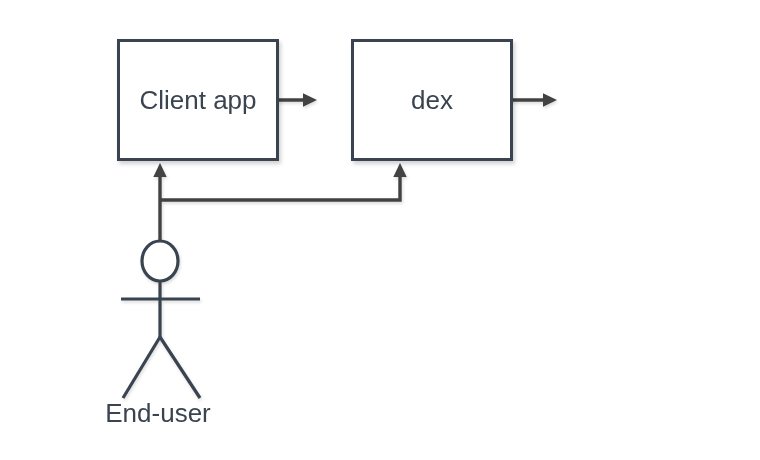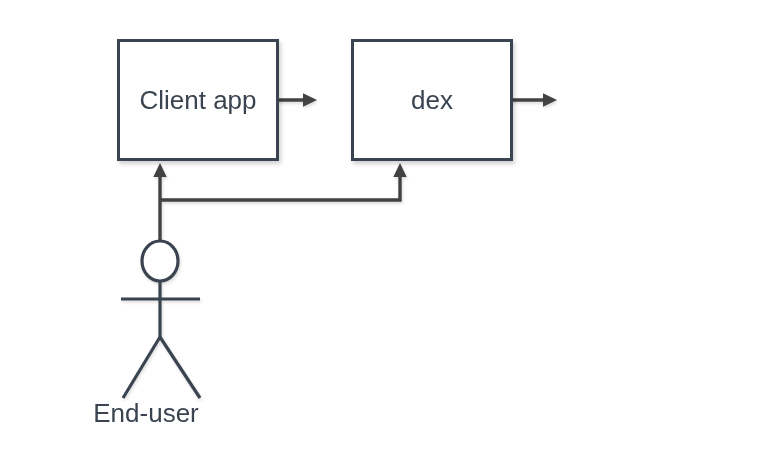--- a/index.html
+++ b/index.html
@@ -60,21 +60,21 @@
     color: var(--text, #3a4450);
     font-size: 26px;
     line-height: 33px;
     white-space: pre-line;
   }
   .node-client   { left: 79px; margin-left: 38px;  }
   .node-dex      { left: 319px; margin-left: 32px; }
   .node-upstream { left: 559px; }
   .actor-label {
     position: absolute;
-    left: 76px;
+    left: 88px;
     top: 398px;
     width: 140px;
     text-align: center;
     color: var(--text, #3a4450);
     font-size: 26px;
     line-height: 30px;
   }
 </style>
 </head>
 <body>

